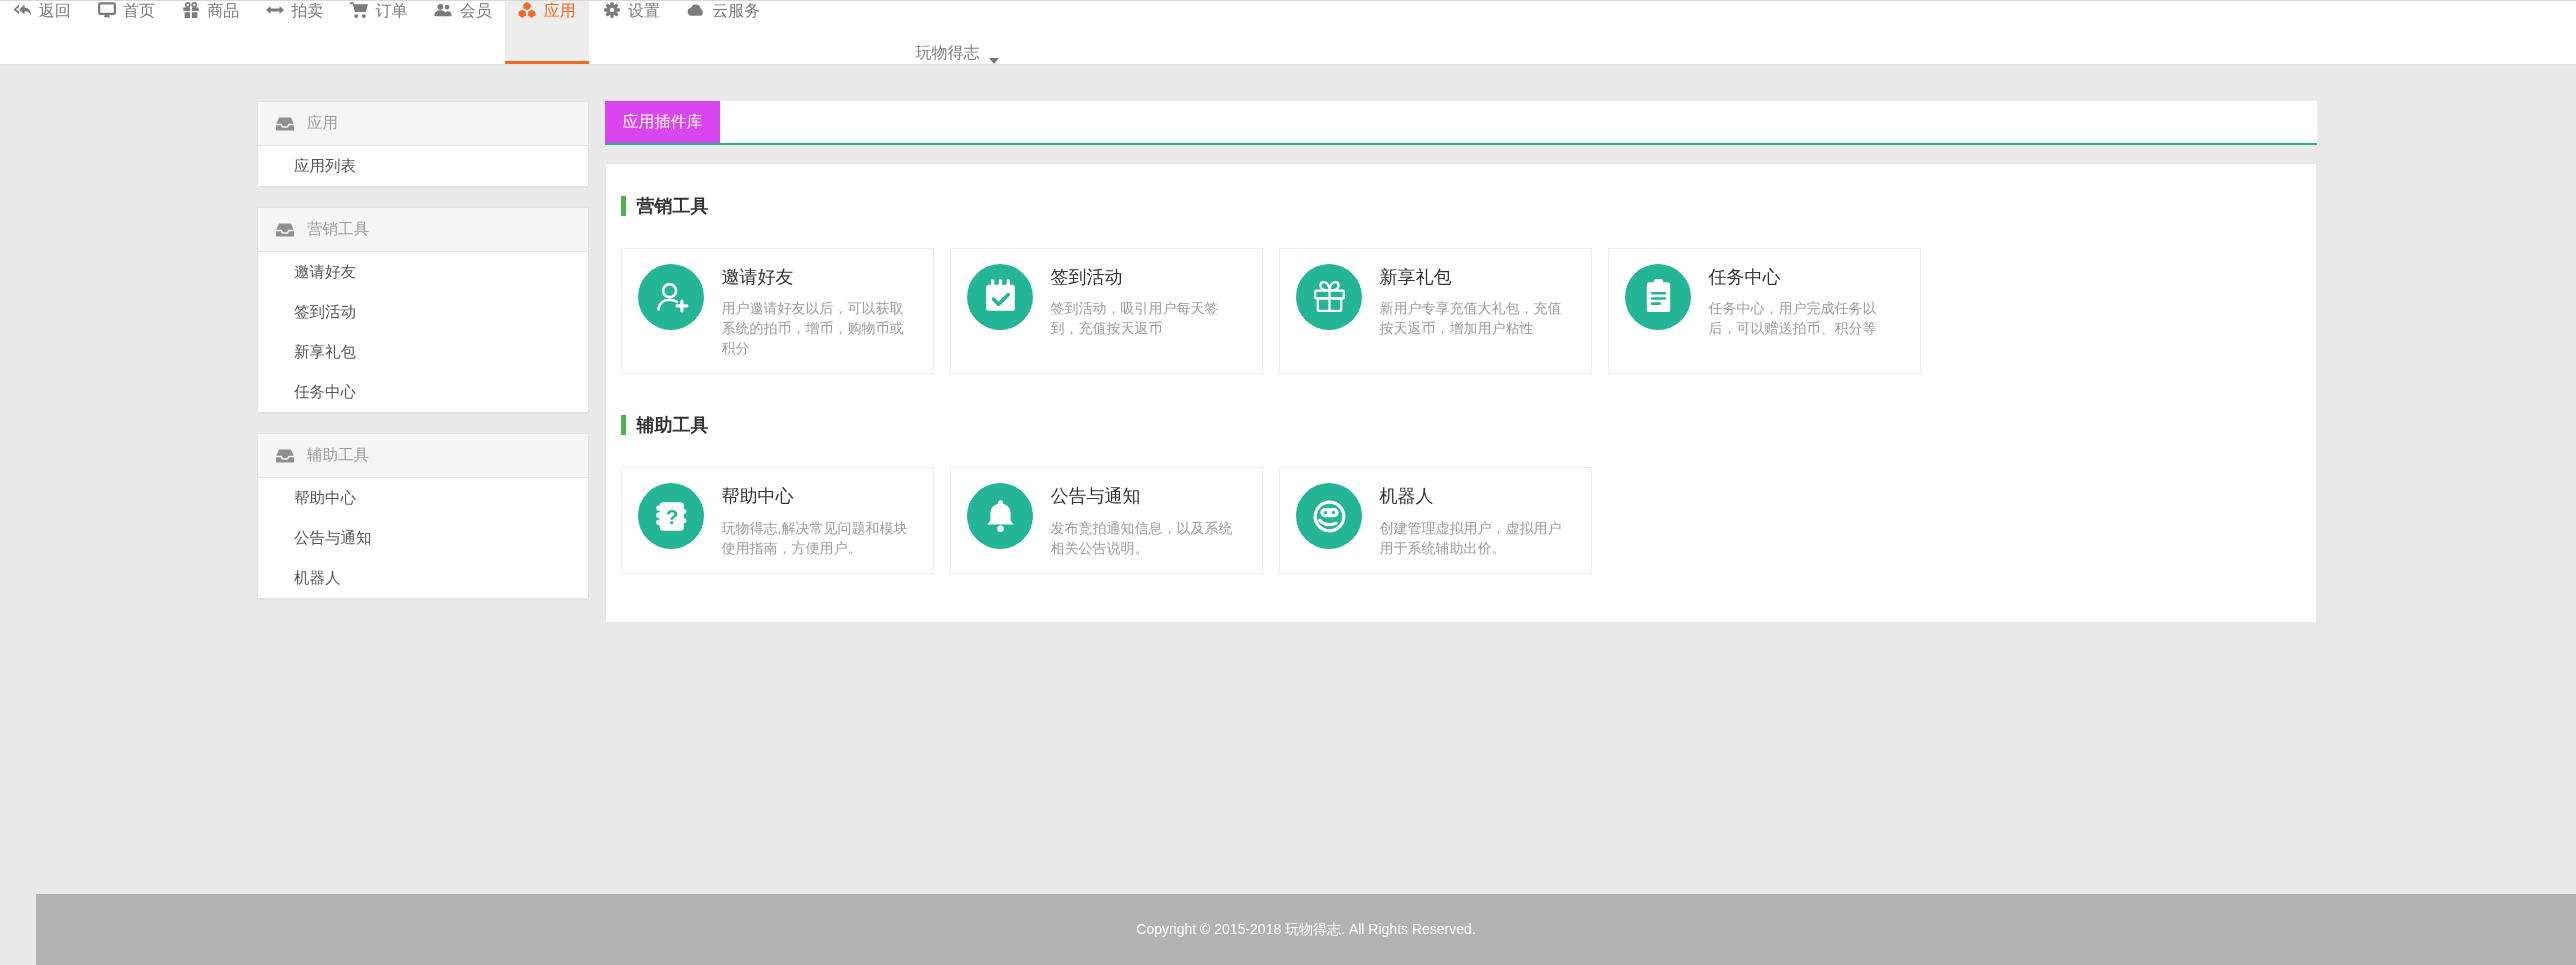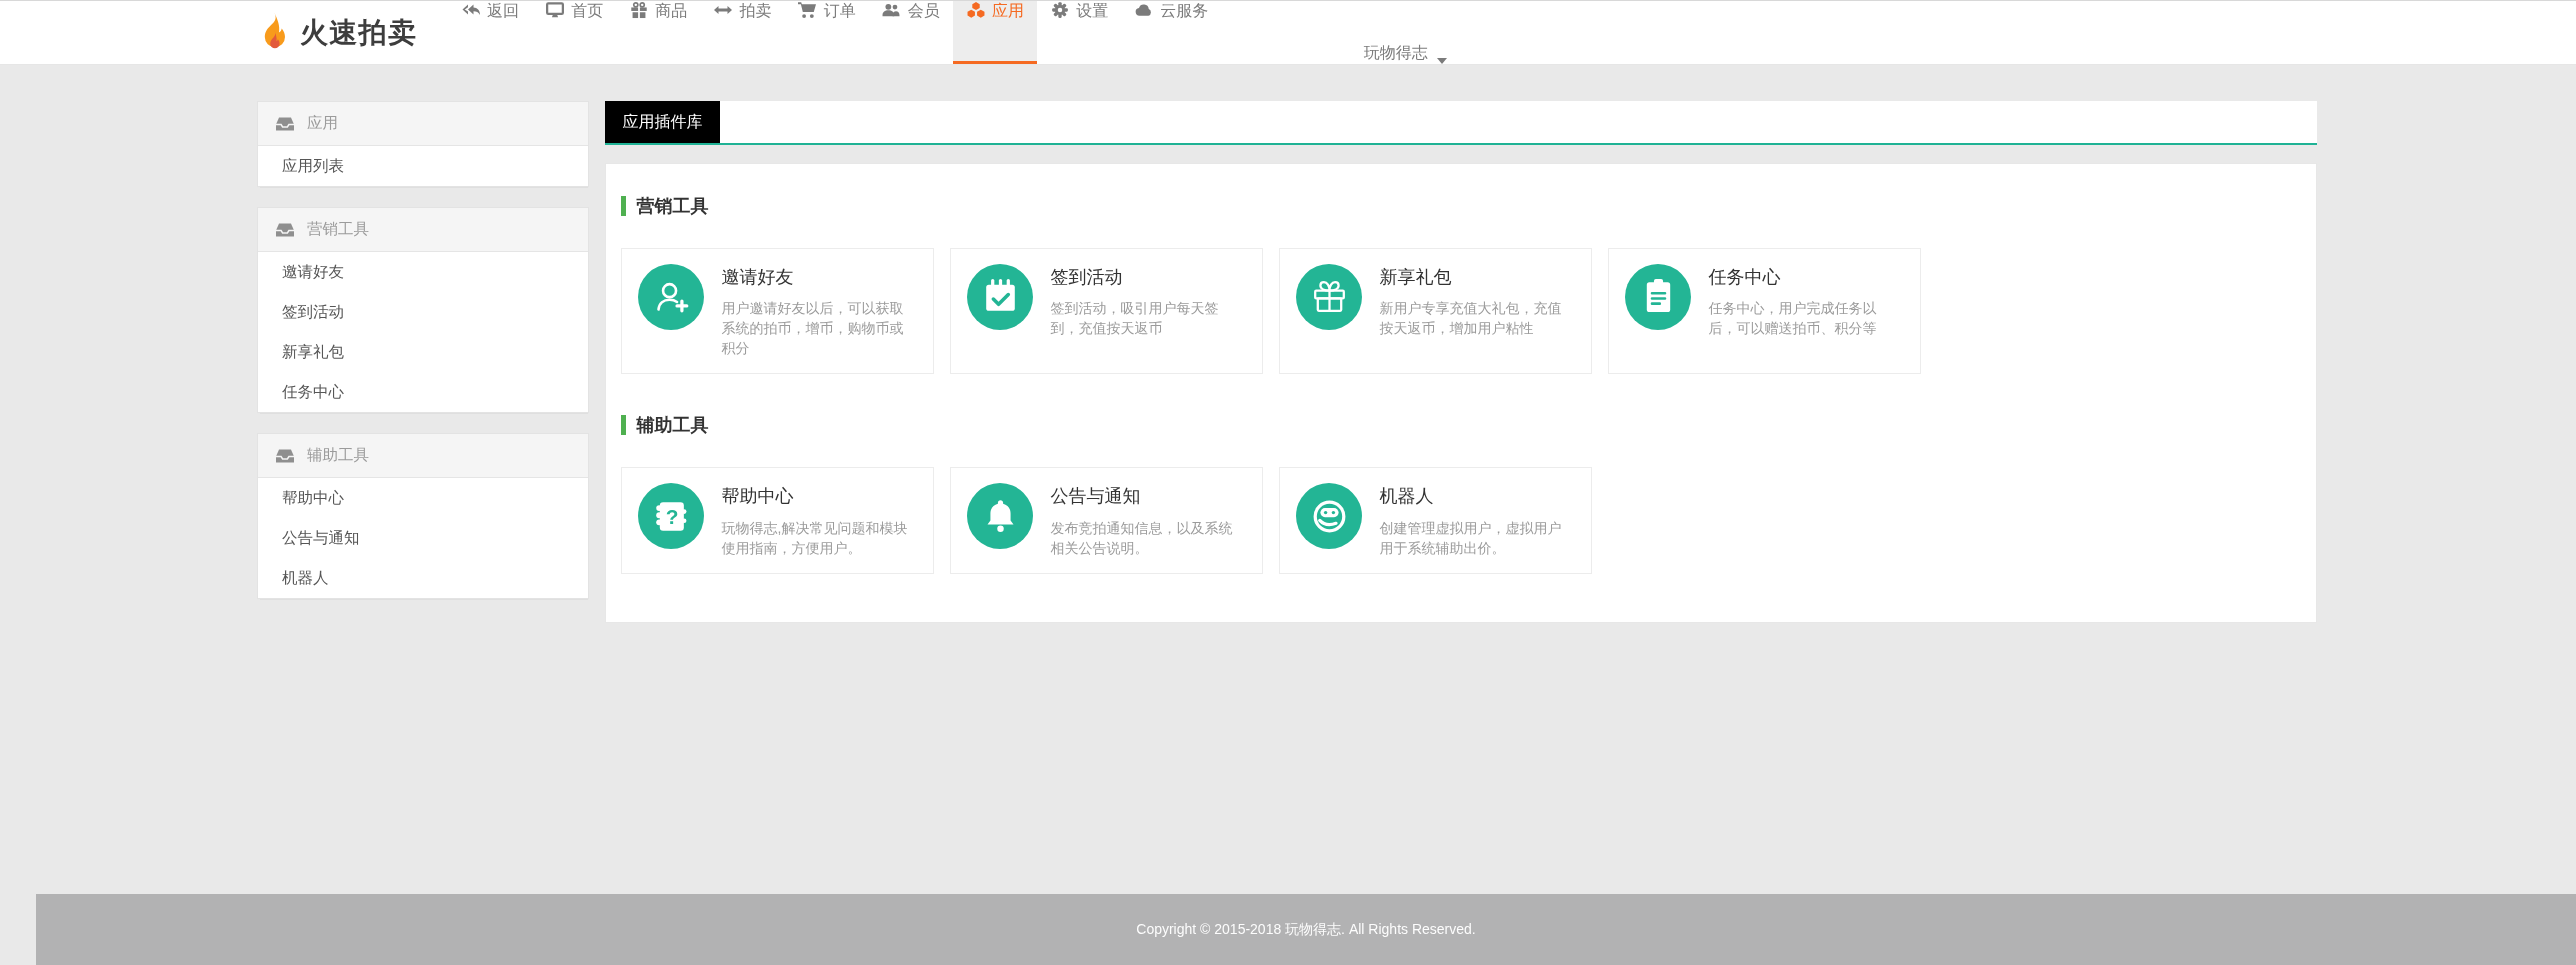--- a/index.html
+++ b/index.html
@@ -39,29 +39,29 @@
   
   .sidebar{width:332px; flex-shrink:0;}
   .panel{background:#fff; border:0.7px solid #e3e3e3; margin-bottom:20px; box-shadow:0 0.7px 0.7px rgba(0,0,0,.04);}
   .panel-header{
     height:43px; background:#f5f5f5; border-bottom:0.7px solid #e5e5e5;
     display:flex; align-items:center; gap:13.4px; padding:0 17.5px;
     font-size:15.5px; color:#9b9b9b;
   }
   .panel-header svg{width:18px; height:16px;}
   .panel-item{
-    height:40px; line-height:40px; padding-left:24px;
+    height:40px; line-height:40px; padding-left:36px;
     font-size:15.5px; color:#565656; cursor:pointer; background:#fff;
   }
 
   
   .main{flex:1; margin-left:16px; margin-right:259px;}
   .tabbar{height:42px; background:#fff; border-bottom:2px solid #1fb295; display:flex;}
   .tab{
-    background:#000000; color:#fff; font-size:16px;
+    background:#d946ef; color:#fff; font-size:16px;
     display:flex; align-items:center; padding:0 17.5px; cursor:pointer; white-space:nowrap;
   }
   .content-panel{
     background:#fff; border:0.7px solid #e7e7e7; margin-top:17.5px;
     padding:30px 15px 48px 15px; box-sizing:border-box;
   }
   .group-title{
     display:flex; align-items:center; font-size:18px; font-weight:bold; color:#333;
     margin:0 0 30px 0;
   }
@@ -89,27 +89,20 @@
     display:flex; align-items:center; justify-content:center;
     color:#fdfdfd; font-size:14px;margin-left:36px;
   }
 </style>
 </head>
 <body>
 
 <div class="page">
 
   <header class="navbar">
-    <div class="brand">
-      <svg viewBox="0 0 40 52">
-        <path d="M20 1c3 7 1 10-3 14-5 5-9 9-9 16a12.5 12.5 0 0 0 25 0c0-4-1.5-7.5-4-10.5-.5 2.5-1.5 4-3.5 5C27 17 24 10 20 1z" fill="#f89b1c"></path>
-        <path d="M20 22c2 5 .7 7.5-1.5 9.8-2.2 2.2-3.8 4.4-3.8 7.4a5.8 5.8 0 0 0 11.6 0c0-2.1-.9-3.9-2.1-5.4-.3 1.1-.9 1.9-1.7 2.4.7-4.6-1-8.2-2.5-14.2z" fill="#e25a3c"></path>
-      </svg>
-      <span class="brand-text">火速拍卖</span>
-    </div>
 
     <div class="nav-item">
       <svg viewBox="0 0 36 24" fill="currentColor">
         <path d="M12 1 1 11l11 10v-5.8L5.5 11 12 6.5z"></path>
         <path d="M23 1 12 11l11 10v-6.3c6 0 10 1.9 13 7.3 0-9.5-5.5-14.5-13-15z"></path>
       </svg>
       <span>返回</span>
     </div>
 
     <div class="nav-item">

